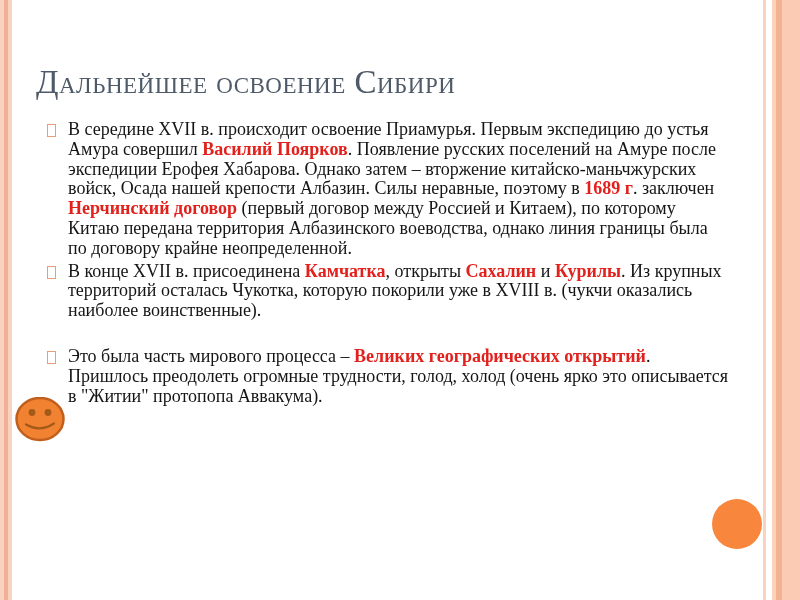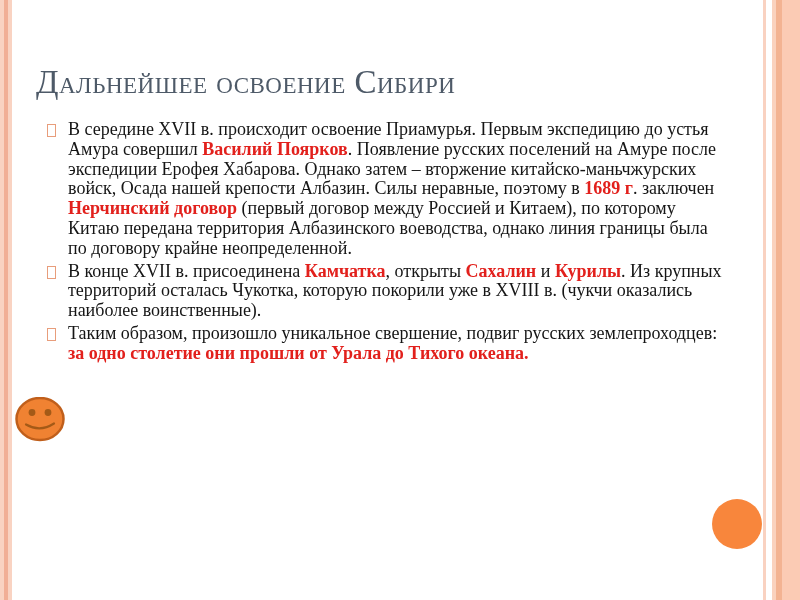--- a/index.html
+++ b/index.html
@@ -62,21 +62,21 @@
 
 <div class="stripe-left"></div>
 <div class="stripe-right"></div>
 
 <div class="slide-title">Дальнейшее освоение Сибири</div>
 
 <div class="content">
   <ul class="bullet-list" id="bullet-list">
       <li><span class="marker"></span><span>В середине XVII в. происходит освоение Приамурья. Первым экспедицию до устья Амура совершил </span><span class="em" style="color: rgb(226, 32, 28);">Василий Поярков</span><span>. Появление русских поселений на Амуре после экспедиции Ерофея Хабарова. Однако затем – вторжение китайско-маньчжурских войск, Осада нашей крепости Албазин. Силы неравные, поэтому в </span><span class="em" style="color: rgb(226, 32, 28);">1689 г</span><span>. заключен </span><span class="em" style="color: rgb(226, 32, 28);">Нерчинский договор</span><span> (первый договор между Россией и Китаем), по которому Китаю передана территория Албазинского воеводства, однако линия границы была по договору крайне неопределенной.</span></li>
       <li><span class="marker"></span><span>В конце XVII в. присоединена </span><span class="em" style="color: rgb(226, 32, 28);">Камчатка</span><span>, открыты </span><span class="em" style="color: rgb(226, 32, 28);">Сахалин</span><span> и </span><span class="em" style="color: rgb(226, 32, 28);">Курилы</span><span>. Из крупных территорий осталась Чукотка, которую покорили уже в XVIII в. (чукчи оказались наиболее воинственные).</span></li>
-      <li><span class="marker"></span><span>Таким образом, произошло уникальное свершение, подвиг русских землепроходцев: </span><span class="em" style="color: rgb(226, 32, 28);">за одно столетие они прошли от Урала до Тихого океана.</span></li>
+      <li class="gap-before"><span class="marker"></span><span>Это была часть мирового процесса – </span><span class="em" style="color: rgb(226, 32, 28);">Великих географических открытий</span><span>. Пришлось преодолеть огромные трудности, голод, холод (очень ярко это описывается в "Житии" протопопа Аввакума).</span></li>
     </ul>
 </div>
 
 <svg class="smiley" width="52" height="48" viewBox="0 0 52 48" aria-hidden="true">
   <ellipse cx="26" cy="22" rx="23.5" ry="21" fill="#f08232" stroke="#c05f1b" stroke-width="2.5"></ellipse>
   <circle cx="18" cy="15.5" r="3.4" fill="#a45a17"></circle>
   <circle cx="34" cy="15.5" r="3.4" fill="#a45a17"></circle>
   <path d="M12 27.5 Q26 35.5 40 26.5" fill="none" stroke="#a45a17" stroke-width="2.2" stroke-linecap="round"></path>
 </svg>
 

